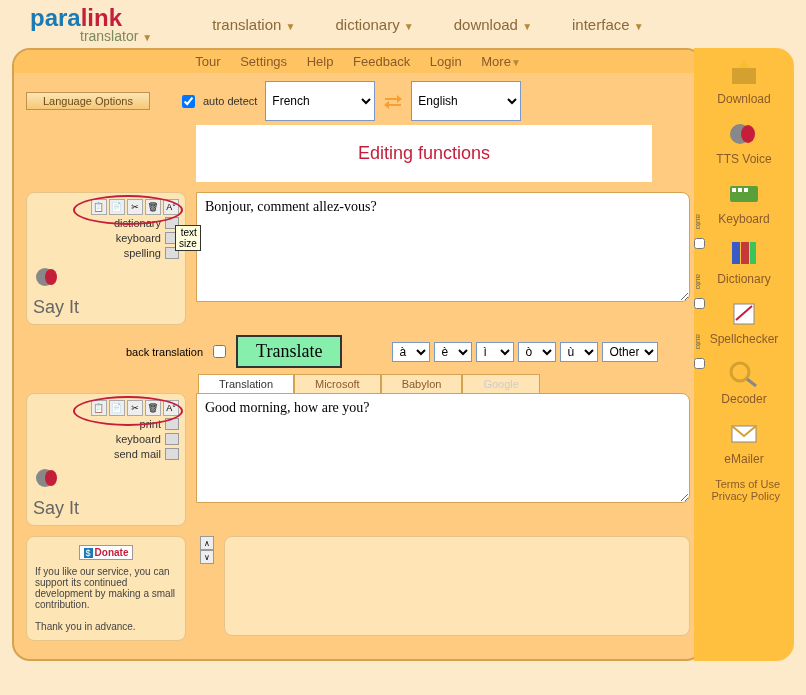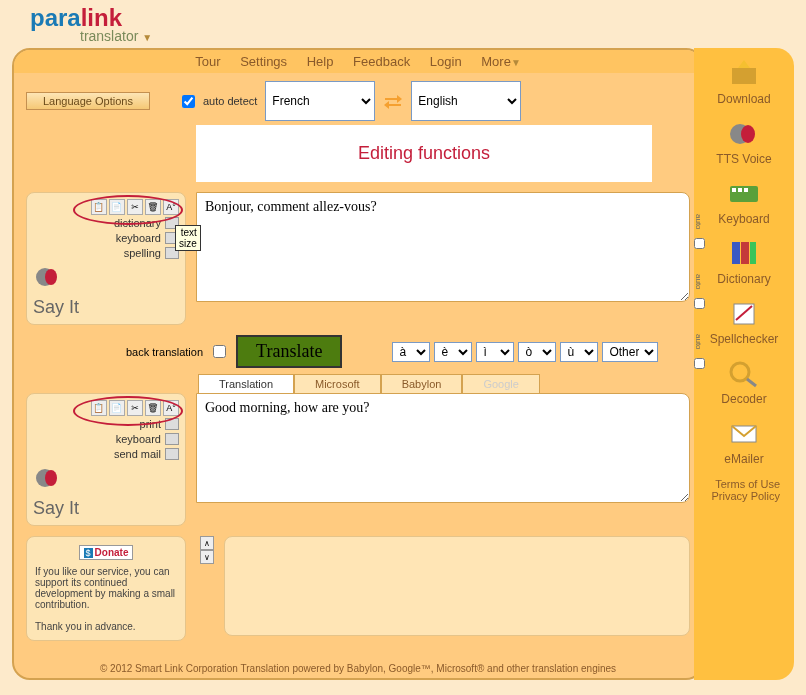--- a/index.html
+++ b/index.html
@@ -36,21 +36,21 @@
 .side-link-row .mini-icon { width: 14px; height: 12px; background: #ddd; border: 1px solid #999; }
 .speaker { width: 28px; height: 28px; }
 .sayit { color: #666; font-size: 18px; margin-top: 4px; }
 .red-ellipse { position: absolute; border: 2px solid #c41e3a; border-radius: 50%; pointer-events: none; }
 
 .textarea { flex: 1; background: #fff; border: 1px solid #d4a250; border-radius: 0 8px 8px 0; padding: 6px 8px; font-size: 14px; min-height: 110px; resize: both; font-family: Verdana; }
 .tooltip-box { position: absolute; background: #ffffe0; border: 1px solid #333; padding: 1px 3px; font-size: 10px; }
 
 .mid-row { display: flex; align-items: center; gap: 10px; margin: 6px 0 6px 100px; }
 .back-trans-label { font-size: 11px; }
-.translate-btn { background: #4d7c0f; border: 2px solid #333; padding: 4px 18px; font-size: 18px; font-weight: normal; cursor: pointer; font-family: Verdana; }
+.translate-btn { background: #86efac; border: 2px solid #333; padding: 4px 18px; font-size: 18px; font-weight: normal; cursor: pointer; font-family: Verdana; }
 .accent-select { border: 1px solid #7a9ac5; background: #fff; padding: 1px 2px; font-size: 12px; width: 38px; cursor: pointer; }
 .accent-other { width: 56px; }
 
 .tabs { display: flex; margin-left: 172px; gap: 0; }
 .tab { background: #ffe5b5; border: 1px solid #d4a250; padding: 3px 20px; font-size: 11px; cursor: pointer; color: #8a5a2a; border-bottom: none; }
 .tab.active { background: #fff; color: #333; }
 .tab.faded { color: #ccc; }
 
 .donate-box { width: 160px; background: #fde5b5; border: 1px solid #e5c48a; border-radius: 8px; padding: 8px; font-size: 10px; color: #444; }
 .donate-btn { background: #fff; border: 1px solid #999; padding: 1px 4px; font-size: 10px; display: inline-flex; align-items: center; gap: 2px; cursor: pointer; margin-bottom: 6px; }
@@ -71,20 +71,26 @@
 .footer-links { text-align: right; padding-right: 10px; color: #8a5a2a; font-size: 11px; }
 .footer-links a { color: #8a5a2a; text-decoration: none; display: block; cursor: pointer; }
 </style>
 </head>
 <body>
 
 <div class="header">
   <div>
     <div class="logo"><span class="logo-para">para</span><span class="logo-link">link</span></div>
     <div class="logo-sub"><span>translator</span> <span class="triangle-down">▼</span></div>
+  </div>
+  <div class="nav-menu">
+    <div class="nav-item"><span>translation</span> <span class="triangle-down">▼</span></div>
+    <div class="nav-item"><span>dictionary</span> <span class="triangle-down">▼</span></div>
+    <div class="nav-item"><span>download</span> <span class="triangle-down">▼</span></div>
+    <div class="nav-item"><span>interface</span> <span class="triangle-down">▼</span></div>
   </div>
 </div>
 
 <div class="main-wrapper">
   <div class="main-panel">
     <div class="top-menu">
       <a>Tour</a>
       <a>Settings</a>
       <a>Help</a>
       <a>Feedback</a>
@@ -212,21 +218,20 @@
           <p>Thank you in advance.</p>
         </div>
         <div class="scroll-arrows">
           <button>∧</button>
           <button>∨</button>
         </div>
         <div class="bottom-area"></div>
       </div>
     </div>
 
-    <div class="footer">© 2012 Smart Link Corporation   Translation powered by Babylon, Google™, Microsoft® and other translation engines</div>
   </div>
 
   <div class="right-sidebar">
     <div class="right-item">
       <svg class="right-icon" viewBox="0 0 36 30">
           <rect x="6" y="10" width="24" height="16" fill="#d4a030"></rect>
           <polygon points="18,2 12,10 24,10" fill="#f5c030"></polygon>
         </svg>
       <div class="right-label">Download</div>
     </div>

